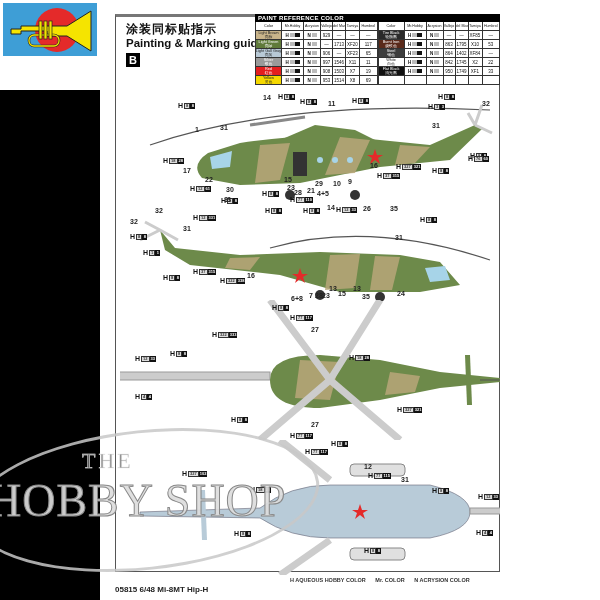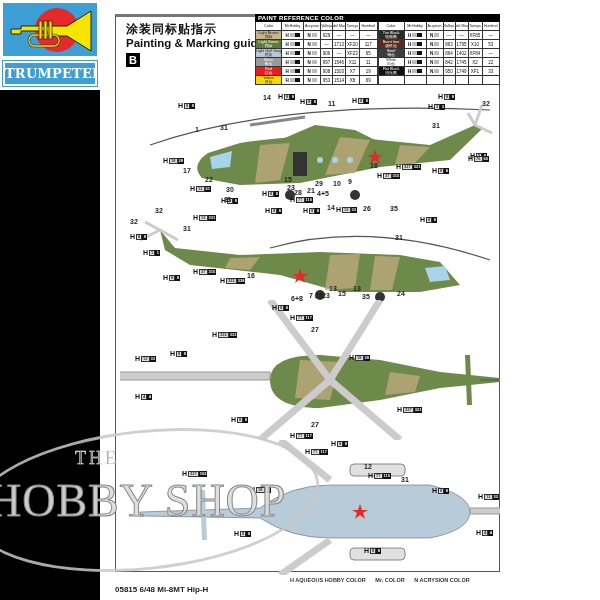--- a/index.html
+++ b/index.html
@@ -51,41 +51,40 @@
   .htag .blk { display: inline-block; height: 6px; background: #111; color: #fff; font-size: 4px; line-height: 6px; padding: 0 1px; min-width: 5px; text-align: center; }
 
   
   .legend { position: absolute; left: 290px; top: 577px; font-size: 5.5px; font-weight: bold; color: #333; white-space: nowrap; }
   .legend span { margin-right: 8px; }
   .footer { position: absolute; left: 115px; top: 585px; font-size: 8px; font-weight: bold; color: #222; }
 
   
   .wm { position: absolute; left: -30px; top: 430px; width: 350px; height: 140px; pointer-events: none; }
   .wm-ring { position: absolute; left: 0; top: 0; width: 350px; height: 140px; border-radius: 50%; border: 3px solid rgba(200,200,200,0.85); transform: rotate(-6deg); }
-  .wm-the { position: absolute; left: 105px; top: 18px; font-family: "Liberation Serif", serif; font-size: 18px; color: rgba(120,120,120,0.8); letter-spacing: 3px; -webkit-text-stroke: 0.5px #eee; }
+  .wm-the { position: absolute; left: 112px; top: 18px; font-family: "Liberation Serif", serif; font-size: 22px; color: rgba(120,120,120,0.8); letter-spacing: 3px; -webkit-text-stroke: 0.5px #eee; }
   .wm-hobby { position: absolute; left: 18px; top: 44px; font-family: "Liberation Serif", serif; font-size: 46px; color: rgba(220,220,220,0.92); letter-spacing: 1px; -webkit-text-stroke: 1px #888; }
 </style>
 </head>
 <body>
 
 <div class="left-strip"></div>
 
 <div class="logo">
   <div class="logo-top">
     <div class="logo-sun"></div>
     <svg class="logo-trumpet" viewBox="0 0 90 48">
       <path d="M4 22 L14 22 L14 19 L60 19 L84 4 L84 44 L60 29 L40 29 L40 24 L14 24 L14 27 L4 27 Z" fill="#f5e400" stroke="#222" stroke-width="1"></path>
       <rect x="22" y="28" width="30" height="11" rx="5" fill="none" stroke="#222" stroke-width="2.5"></rect>
       <rect x="22" y="28" width="30" height="11" rx="5" fill="none" stroke="#f5e400" stroke-width="1.3"></rect>
       <rect x="32" y="14" width="3" height="18" fill="#f5e400" stroke="#222" stroke-width="0.7"></rect>
       <rect x="37" y="14" width="3" height="18" fill="#f5e400" stroke="#222" stroke-width="0.7"></rect>
       <rect x="42" y="14" width="3" height="18" fill="#f5e400" stroke="#222" stroke-width="0.7"></rect>
     </svg>
   </div>
-  <div class="logo-name">TRUMPETER</div>
 </div>
 
 <div class="frame"></div>
 
 <div class="title-cn">涂装同标贴指示</div>
 <div class="title-en">Painting &amp; Marking guide</div>
 <div class="title-badge">B</div>
 
 <div class="ptable">
   <div class="ptable-head">PAINT REFERENCE COLOR</div>

